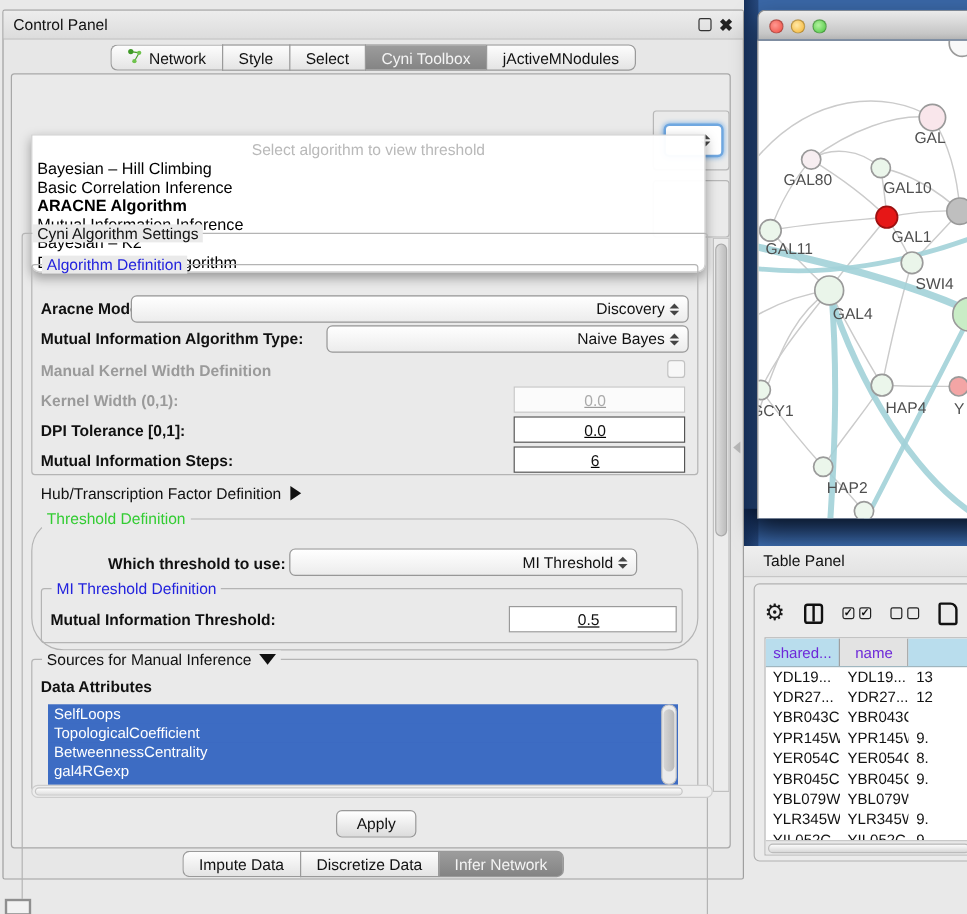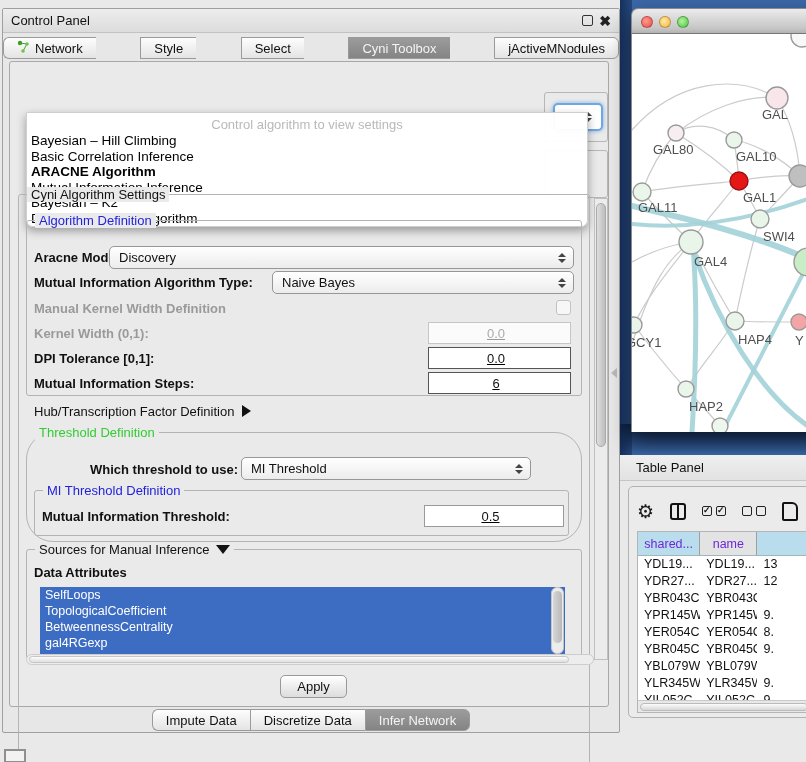--- a/index.html
+++ b/index.html
@@ -10,21 +10,21 @@
   
   .control-panel { position:absolute; left:2px; top:8px; width:618px; height:725px;
     background:#e7e7e7; border:1px solid #9f9f9f; border-radius:2px; }
   .cp-titlebar { position:absolute; left:0; top:0; right:0; height:24px;
     background:linear-gradient(#ededed,#dcdcdc); border-bottom:1px solid #c2c2c2; }
   .cp-title { position:absolute; left:8px; top:4px; font-size:13px; color:#111; }
   .win-btn { position:absolute; top:6px; font-size:12px; color:#222; line-height:12px; }
   .float-btn { right:26px; width:11px; height:11px; border:1.5px solid #333; border-radius:2px; }
   .close-btn { right:8px; font-weight:bold; font-size:14px; }
 
-  .cp-tabs { position:absolute; left:0; right:0; top:28px; height:22px; display:flex; justify-content:space-between;gap:40px; }
+  .cp-tabs { position:absolute; left:0; right:0; top:28px; height:22px; display:flex; justify-content:center; }
   .tab { display:flex; align-items:center; gap:5px; padding:0 13px; font-size:13px; color:#111;
     border:1px solid #9a9a9a; border-right:none; background:linear-gradient(#fdfdfd,#e4e4e4); height:22px; }
   .tab:first-child { border-radius:6px 0 0 6px; }
   .tab:last-child { border-right:1px solid #9a9a9a; border-radius:0 6px 6px 0; }
   .tab.sel { background:linear-gradient(#9c9c9c,#848484); color:#f4f4f4; }
 
   .cp-content { position:absolute; left:6px; top:52px; width:600px; height:646px;
     border:1px solid #a8a8a8; border-radius:3px; background:#eaeaea; }
 
   
@@ -32,21 +32,21 @@
   .grp-title { position:absolute; top:-8px; left:8px; background:#eaeaea; padding:0 4px; font-size:13px; color:#111; white-space:nowrap; }
   .grp-title.blue { color:#2222dd; }
   .grp-title.green { color:#33cc33; }
 
   .lbl { position:absolute; font-size:13px; color:#111; white-space:nowrap; }
   .b { font-weight:bold; }
   .dis { color:#9a9a9a; }
 
   .combo { position:absolute; height:23px; background:linear-gradient(#ffffff,#ececec);
     border:1px solid #979797; border-radius:5px; display:flex; align-items:center; }
-  .combo-val { font-size:13px; color:#111; padding-left:9px; flex:1; white-space:nowrap; overflow:hidden; }
+  .combo-val { font-size:13px; color:#111; padding-left:9px; flex:1; white-space:nowrap; overflow:hidden;text-align:right; }
   .spinner { width:16px; display:flex; flex-direction:column; align-items:center; gap:2px; margin-right:3px; }
   .spinner i { display:block; width:0; height:0; border-left:4px solid transparent; border-right:4px solid transparent; }
   .spinner .up { border-bottom:4px solid #444; }
   .spinner .dn { border-top:4px solid #444; }
 
   .field { position:absolute; height:22px; background:#fff; border:1px solid #555; display:flex; align-items:center; justify-content:center;text-decoration:underline; }
   .field span { font-size:13px; color:#111; padding-right:7px; }
   .field.dis { background:#fbfbfb; border:1px solid #c6c6c6; }
   .field.dis span { color:#ababab; }
   .field.lite { border:1px solid #9a9a9a; }
@@ -173,21 +173,21 @@
       <div class="frag-combo" style="left:543px; top:41px; width:50px; height:28px;">
         <span class="spinner" style="position:absolute; right:2px; top:7px;">
             <i class="up"></i>
             <i class="dn"></i>
           </span>
       </div>
       <div class="frag-grp" style="left:534px; top:88px; width:64px; height:48px;"></div>
       <span class="ghost-text">galFiltered.sif default node</span>
 
       <div class="popup">
-        <div class="popup-header">Control algorithm to view settings</div>
+        <div class="popup-header">Select algorithm to view threshold</div>
         <div id="popup-list">
             <div class="popup-item">Bayesian – Hill Climbing</div>
             <div class="popup-item">Basic Correlation Inference</div>
             <div class="popup-item bold">ARACNE Algorithm</div>
             <div class="popup-item">Mutual Information Inference</div>
             <div class="popup-item">Bayesian – K2</div>
             <div class="popup-item">Dream8 DC_TDC Algorithm</div>
           </div>
       </div>
 

